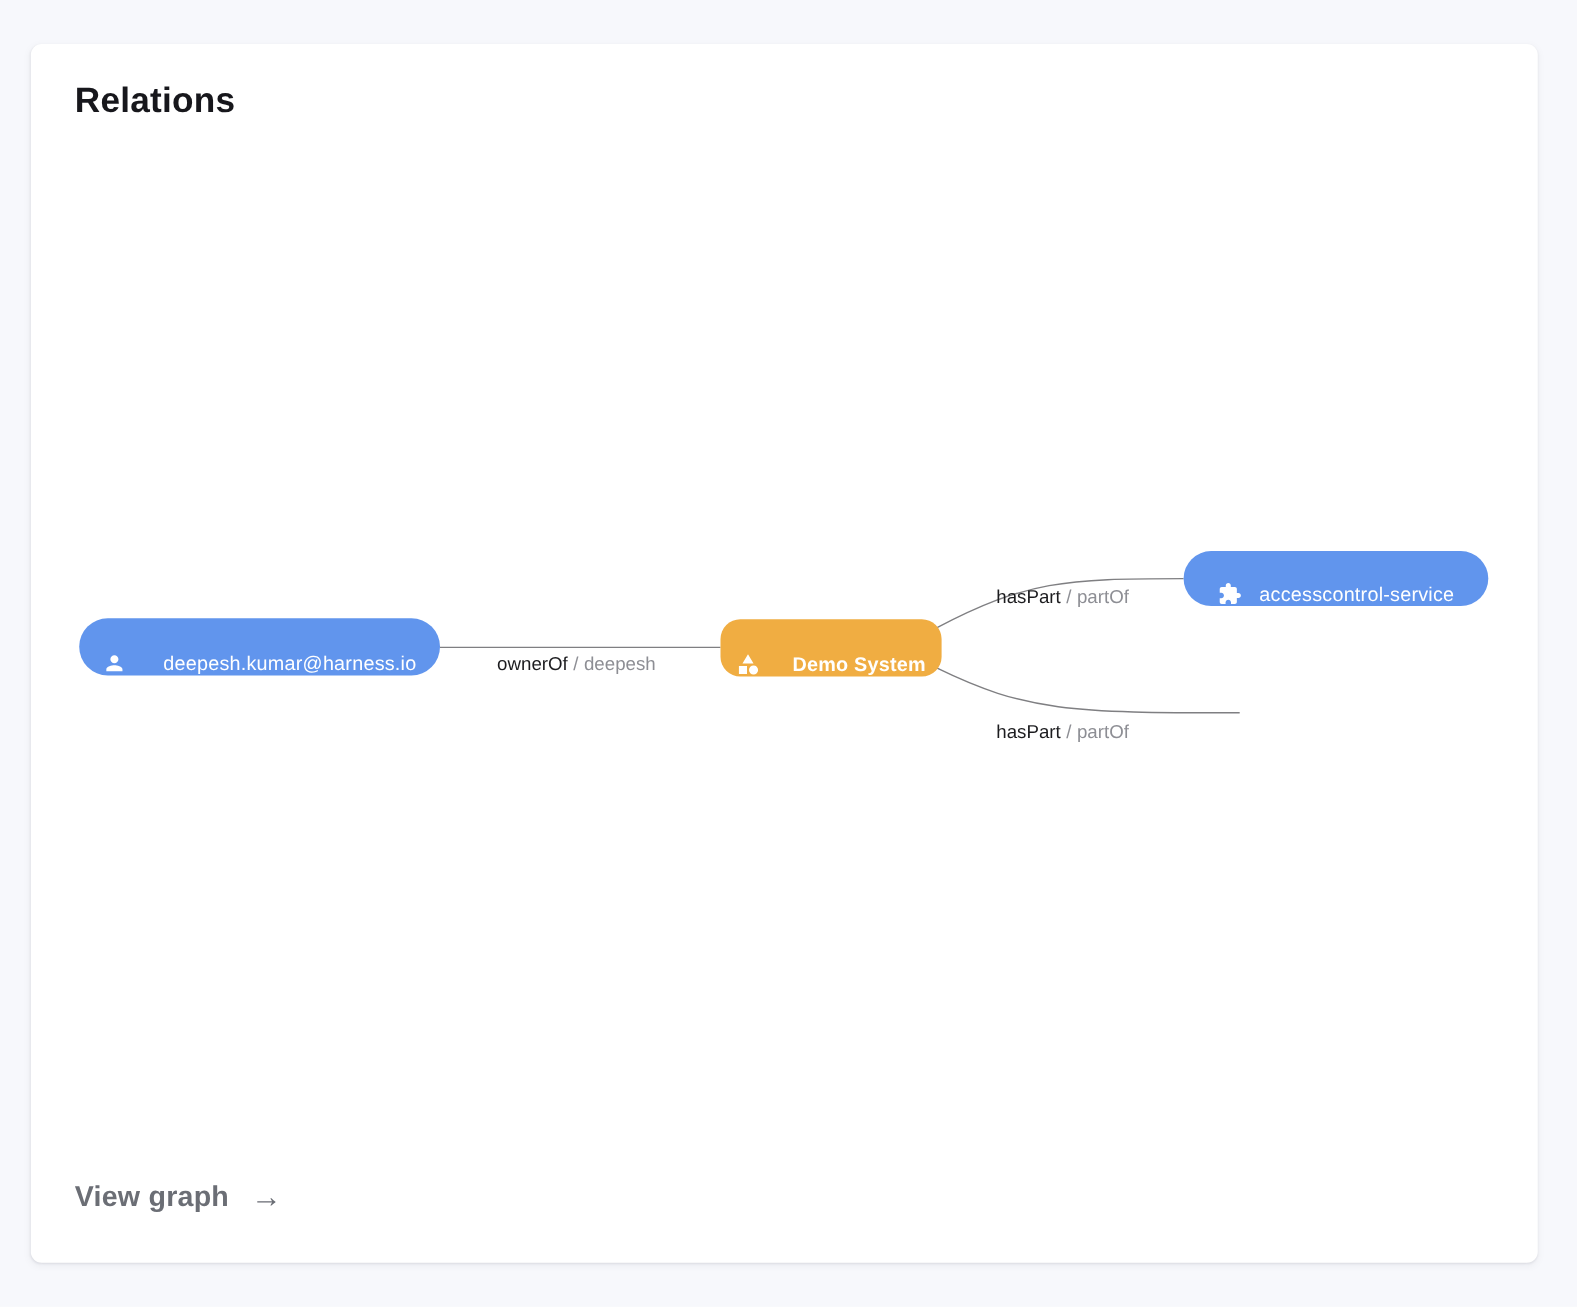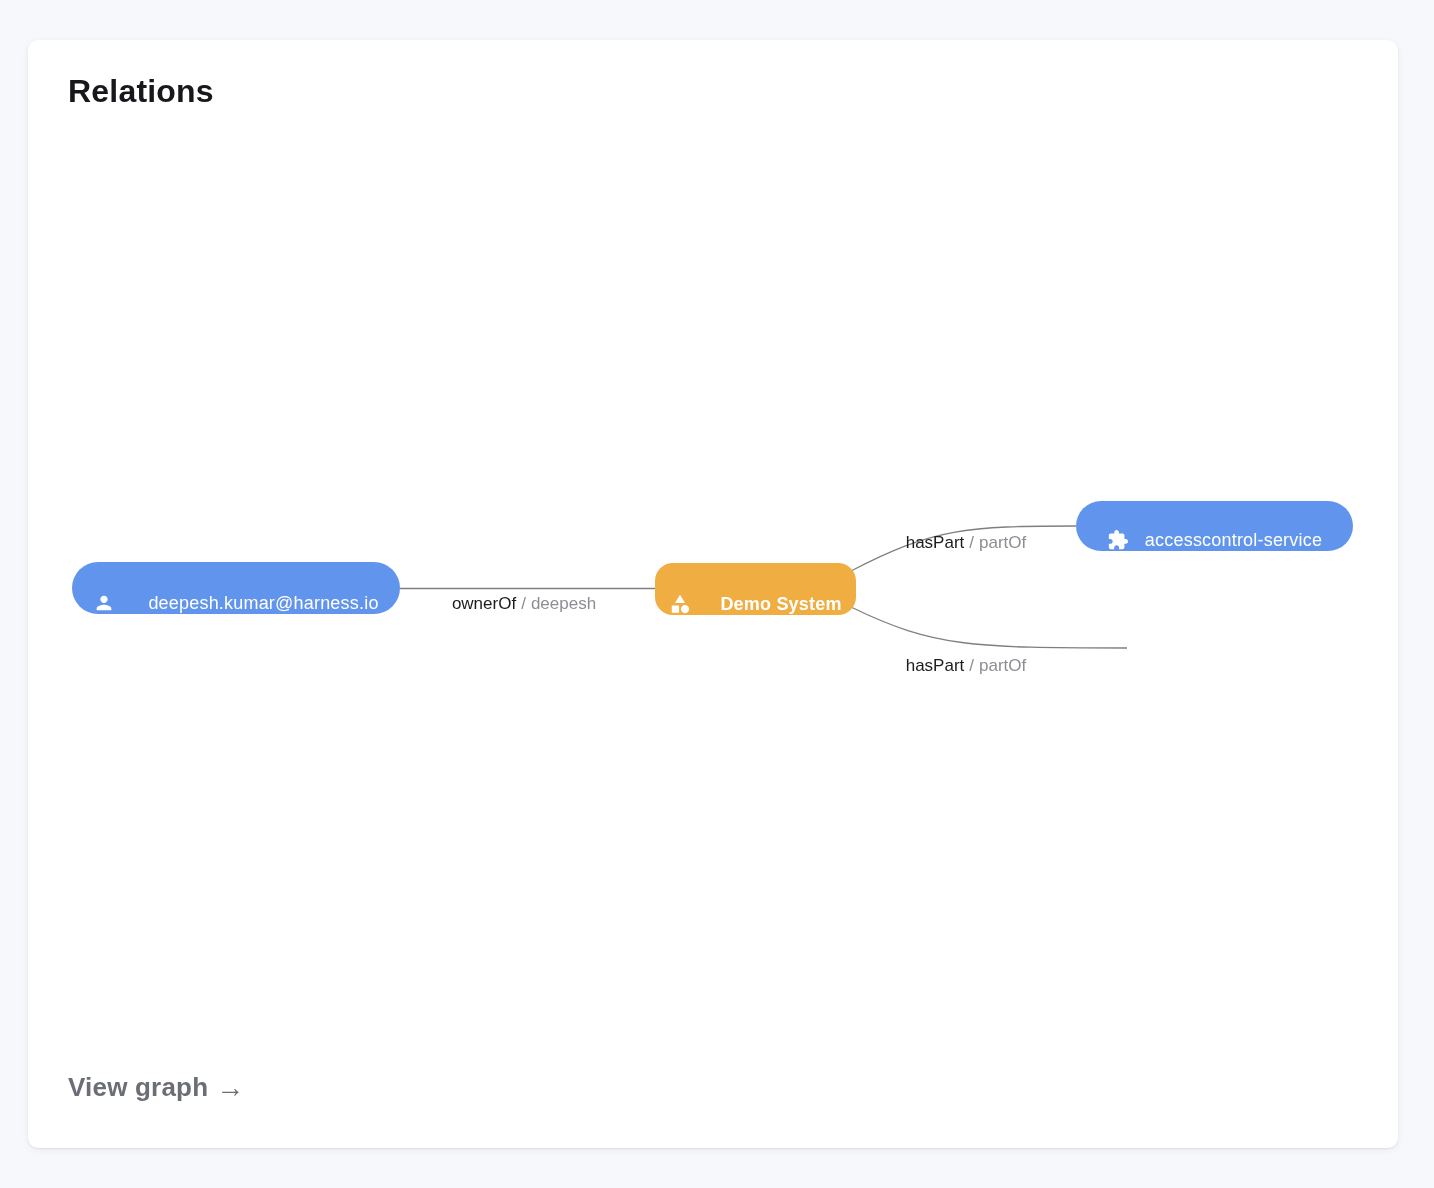--- a/index.html
+++ b/index.html
@@ -59,21 +59,21 @@
     font-size: 17px;
     white-space: nowrap;
   }
   .lbl-primary { color: #1c1c1f; }
   .lbl-sep, .lbl-secondary { color: #8d8e94; }
   .footer-link {
     position: absolute;
     left: 40px; top: 1032px;
     display: inline-flex;
     align-items: center;
-    gap: 8px;
+    gap: 20px;
     font-size: 26px;
     font-weight: 700;
     color: #6b6e75;
     cursor: pointer;
     letter-spacing: 0.2px;
   }
   .footer-link .arrow { font-weight: 400; font-size: 28px; line-height: 1; }
 </style>
 </head>
 <body>

